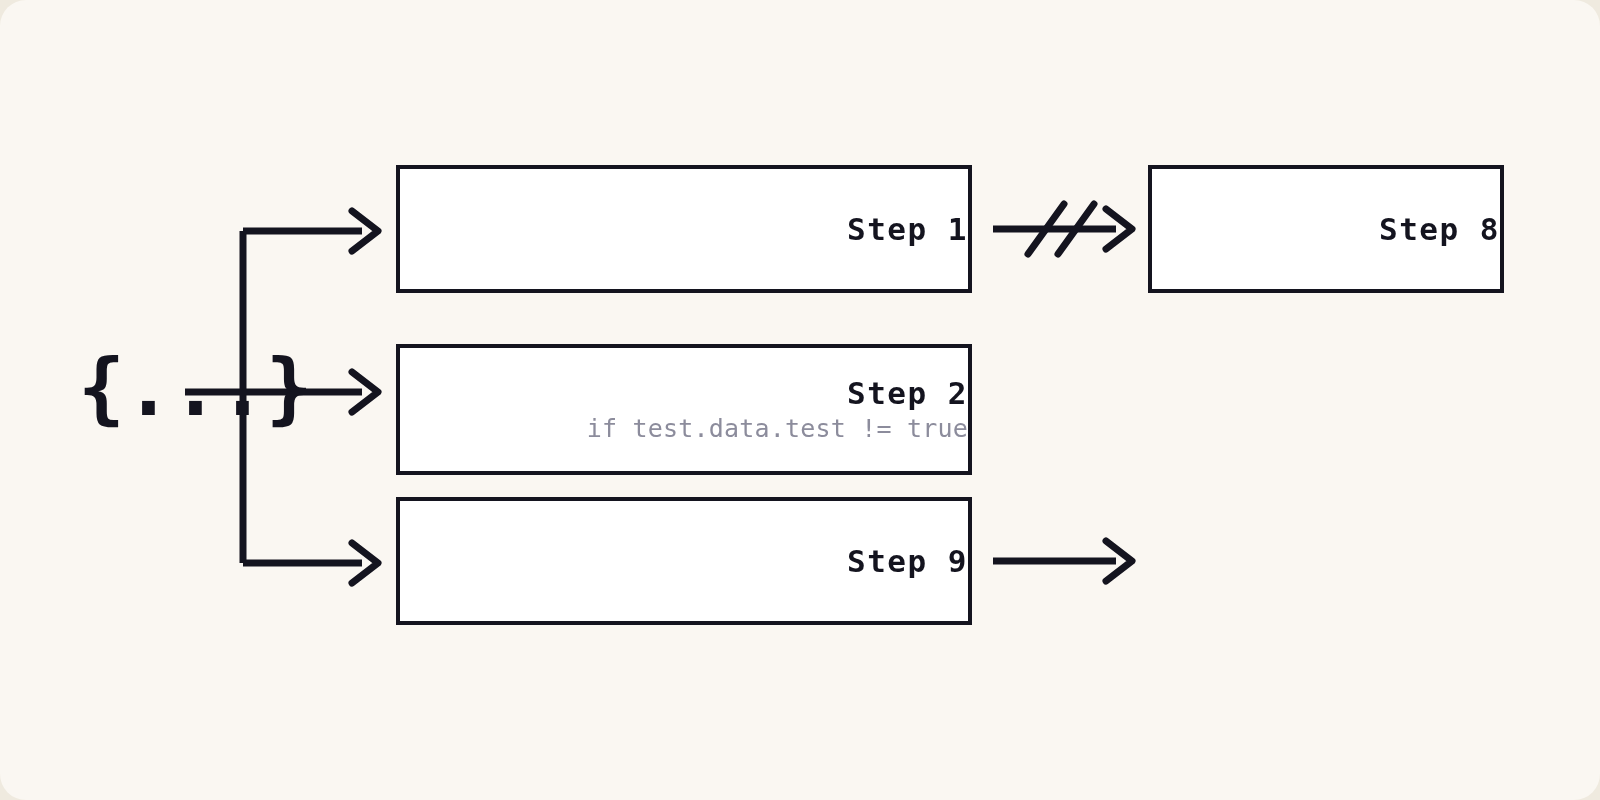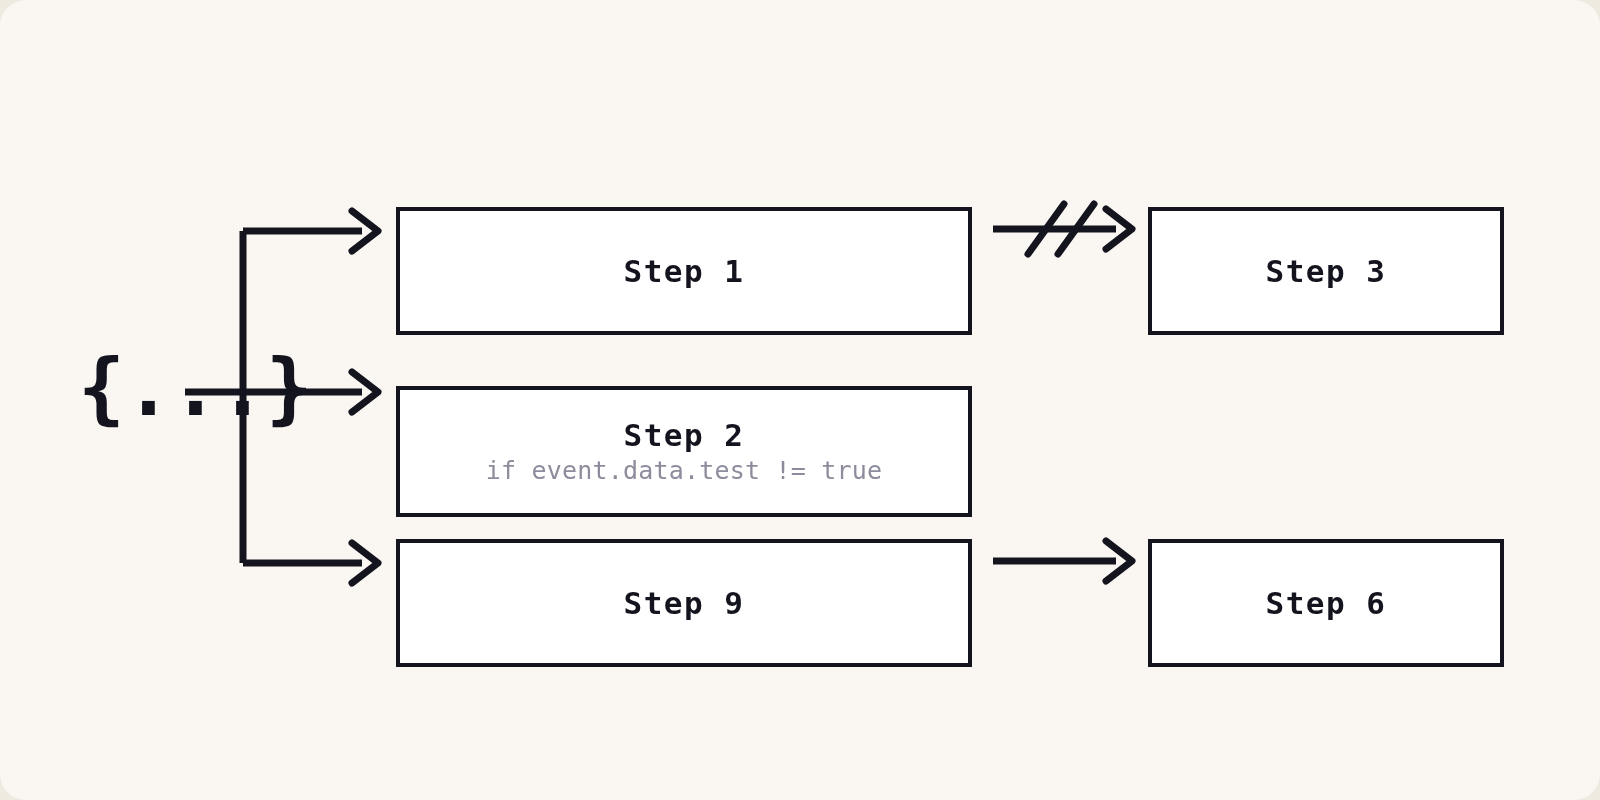--- a/index.html
+++ b/index.html
@@ -23,23 +23,22 @@
     width: 1600px;
     height: 800px;
   }
   .node-box {
     position: absolute;
     box-sizing: border-box;
     background: #ffffff;
     border: 4px solid #14141f;
     display: flex;
     flex-direction: column;
-    align-items: center;
+    align-items: flex-end;
     justify-content: center;
-    margin-top: 42px;
   }
   .node-title {
     font-family: "DejaVu Sans Mono", monospace;
     font-weight: bold;
     font-size: 31px;
     letter-spacing: 1.5px;
     color: #14141f;
     line-height: 1.18;
     white-space: nowrap;
   }
@@ -94,28 +93,25 @@
   </svg>
 
   <div class="source-node" style="left:78px; top:349px;">{...}</div>
 
   <div class="node-box" style="left:396px; top:165px; width:576px; height:128px;">
     <div class="node-title">Step 1</div>
   </div>
 
   <div class="node-box" style="left:396px; top:344px; width:576px; height:131px;">
     <div class="node-title">Step 2</div>
-    <div class="node-subtitle">if event.data.test != true</div>
+    <div class="node-subtitle">if test.data.test != true</div>
   </div>
 
   <div class="node-box" style="left:396px; top:497px; width:576px; height:128px;">
     <div class="node-title">Step 9</div>
   </div>
 
   <div class="node-box" style="left:1148px; top:165px; width:356px; height:128px;">
-    <div class="node-title">Step 3</div>
+    <div class="node-title">Step 8</div>
   </div>
 
-  <div class="node-box" style="left:1148px; top:497px; width:356px; height:128px;">
-    <div class="node-title">Step 6</div>
-  </div>
 
 </div>
 
 </body></html>

